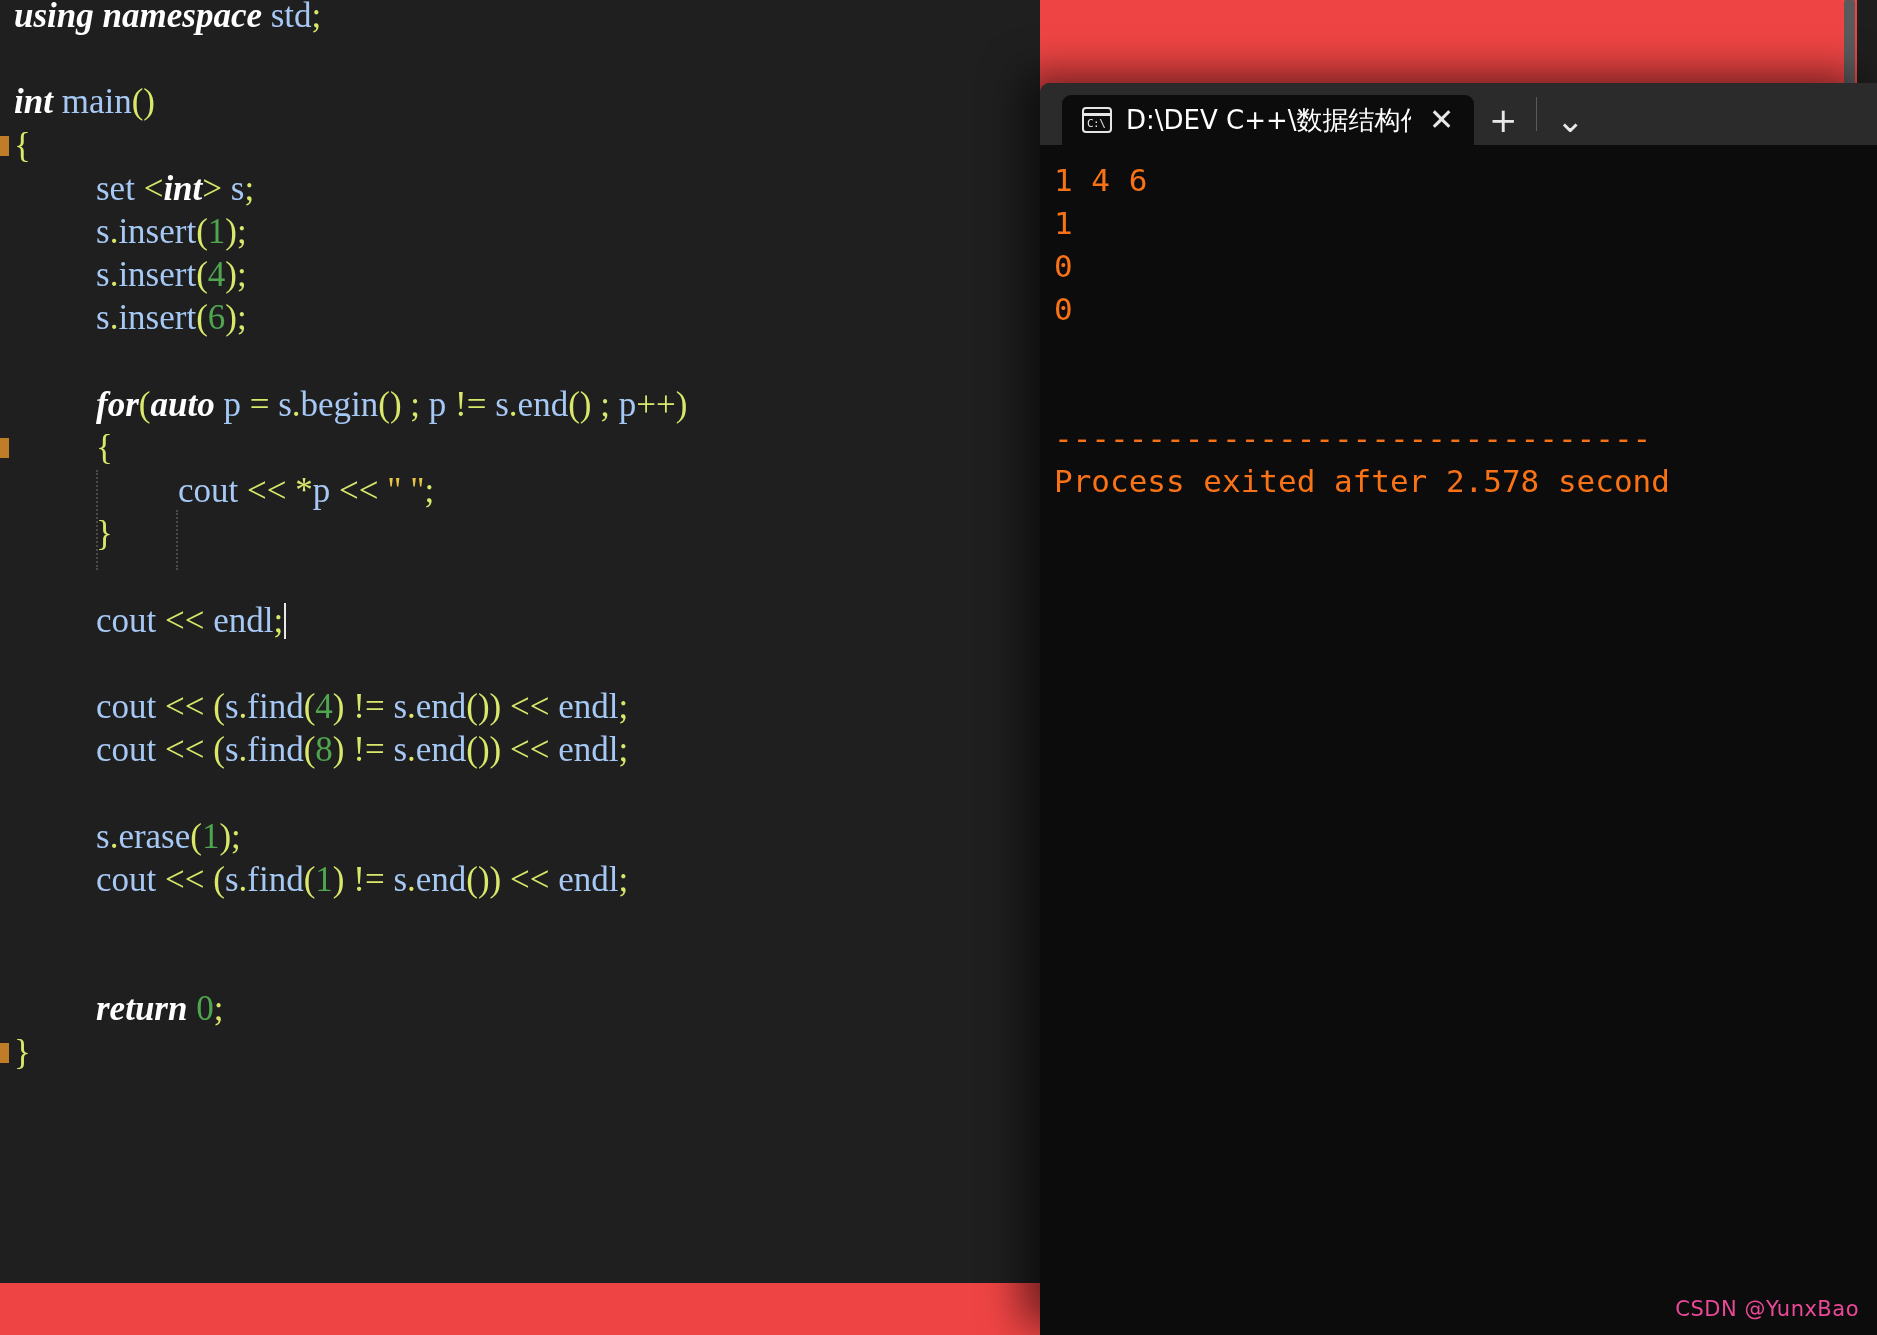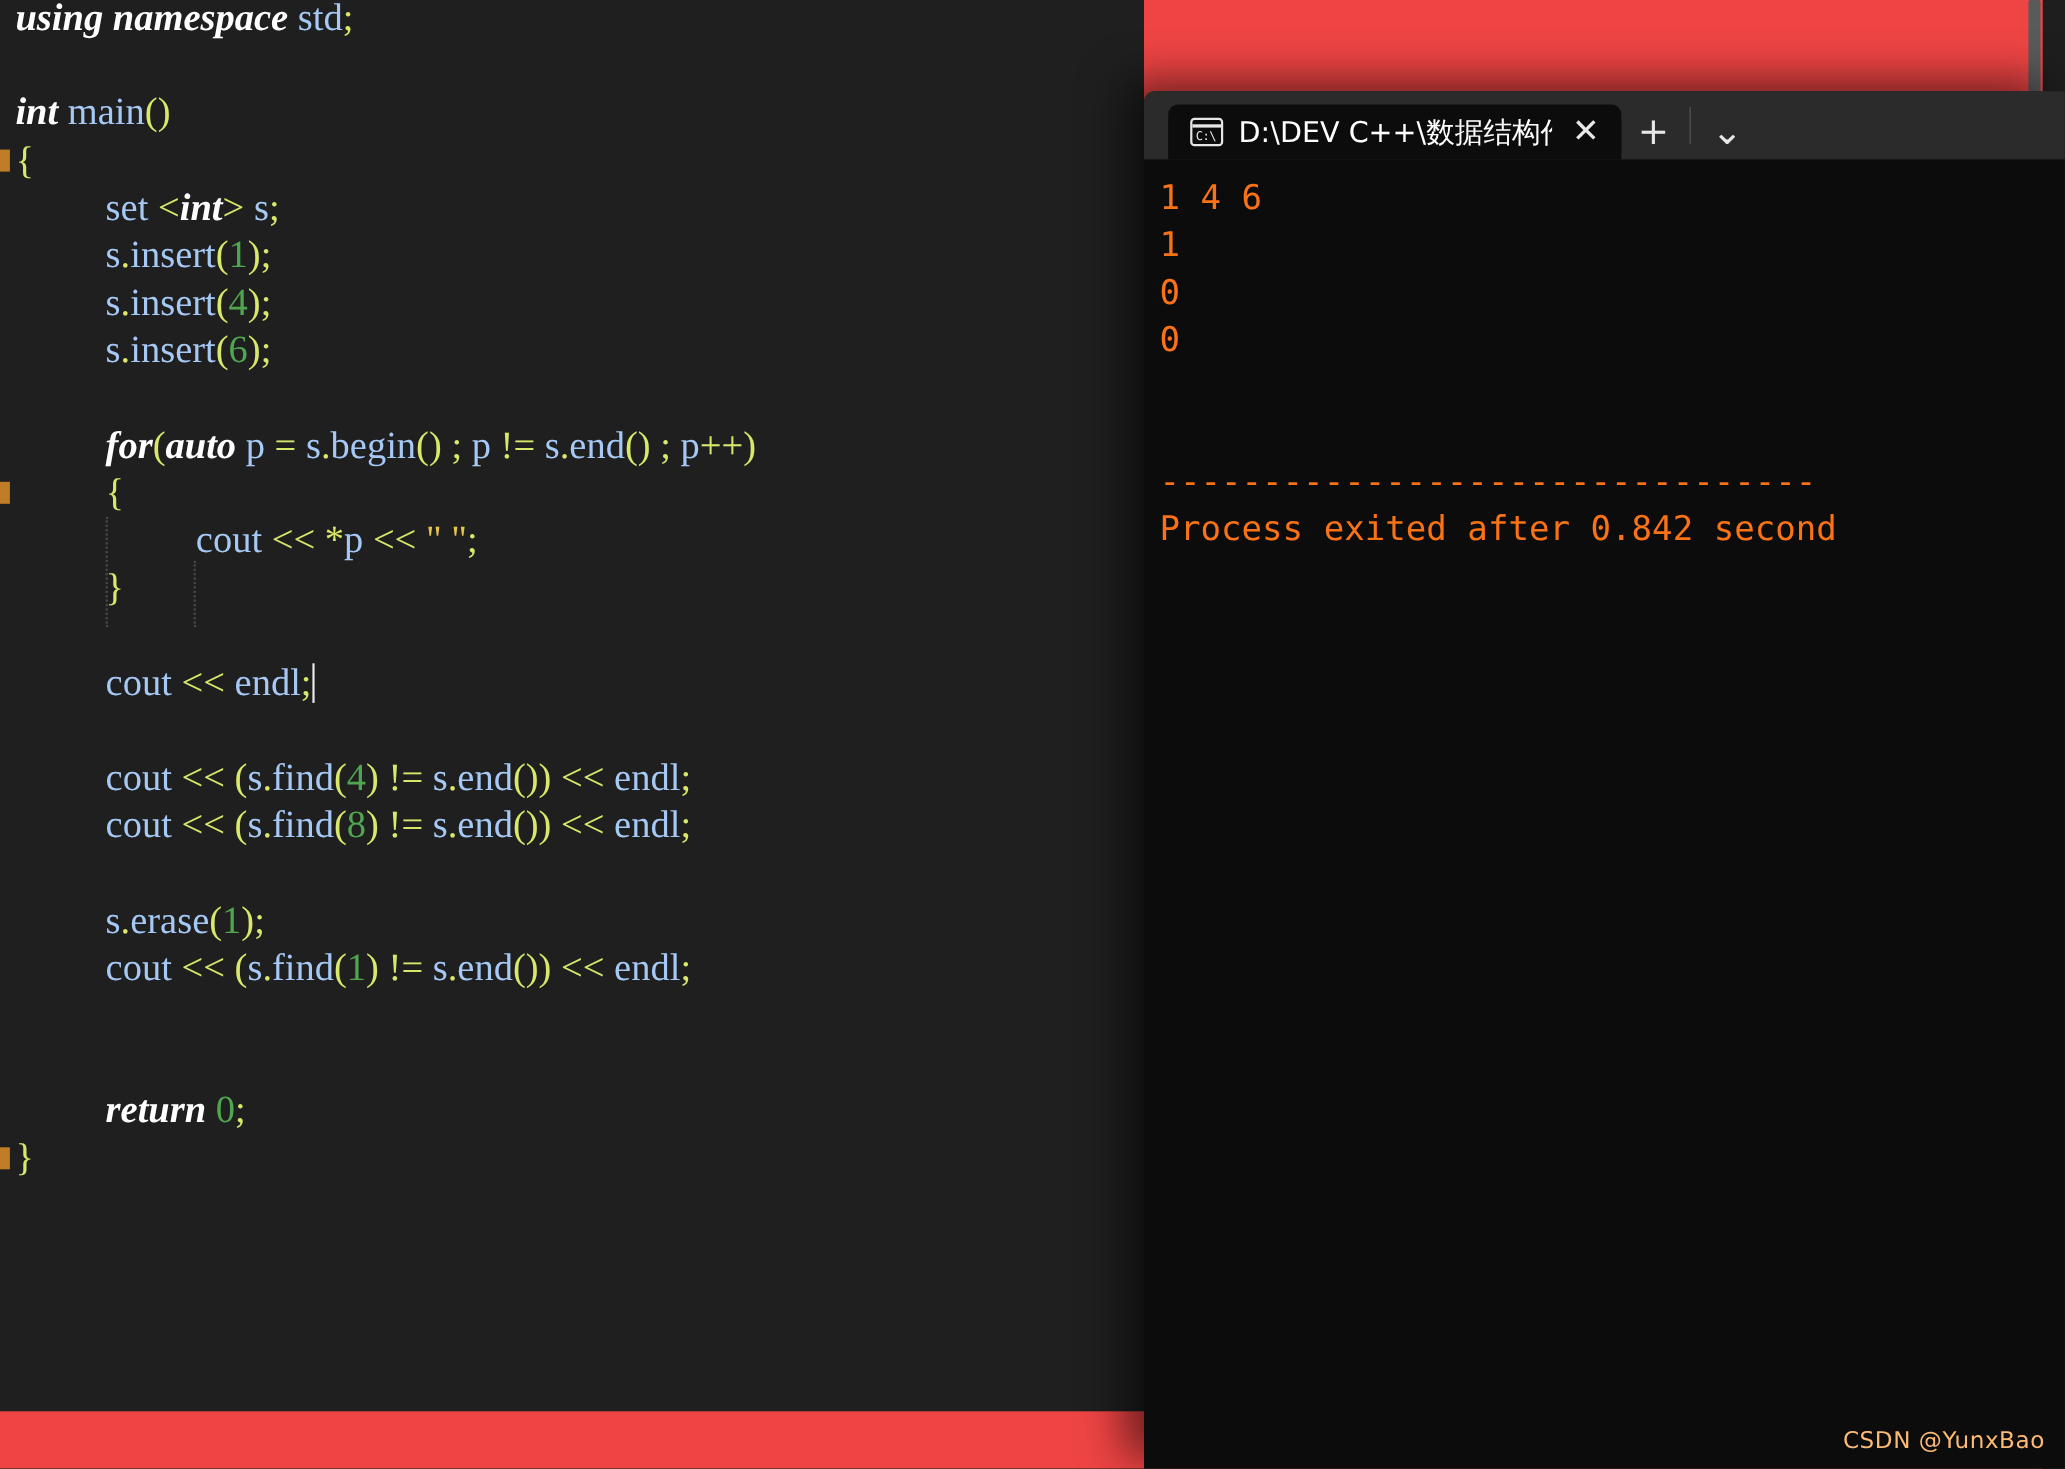--- a/index.html
+++ b/index.html
@@ -124,21 +124,21 @@
   }
   .term-blank{height:43px;}
   .term-cursor{
     display:inline-block;width:2px;height:34px;background:#d8d8d8;
     vertical-align:-6px;margin-left:6px;
   }
 
   
   #watermark{
     position:absolute;right:18px;bottom:14px;
-    color:#fdba74;font-size:21px;
+    color:#ec4899;font-size:21px;
     font-family:"DejaVu Sans","Liberation Sans",sans-serif;
     letter-spacing:0.5px;
   }
 </style>
 </head>
 <body>
 
 <div id="editor">
 
   <div id="code-surface">
@@ -172,17 +172,17 @@
   </div>
 
   <div id="terminal-body">
       <div class="term-line">1 4 6</div>
       <div class="term-line">1</div>
       <div class="term-line">0</div>
       <div class="term-line">0</div>
       <div class="term-line term-blank"></div>
       <div class="term-line term-blank"></div>
       <div class="term-line">--------------------------------</div>
-      <div class="term-line">Process exited after 0.842 second</div>
+      <div class="term-line">Process exited after 2.578 second</div>
     </div>
 </div>
 
 <div id="watermark">CSDN @YunxBao</div>
 
 </body></html>

